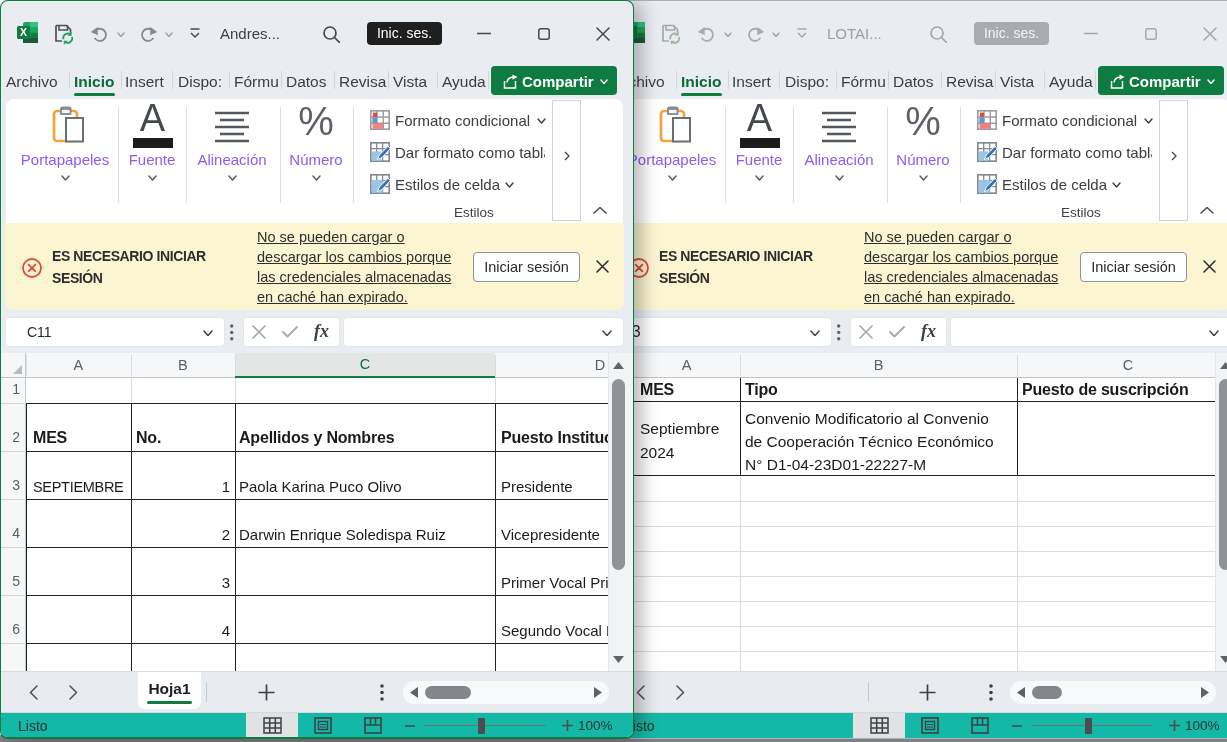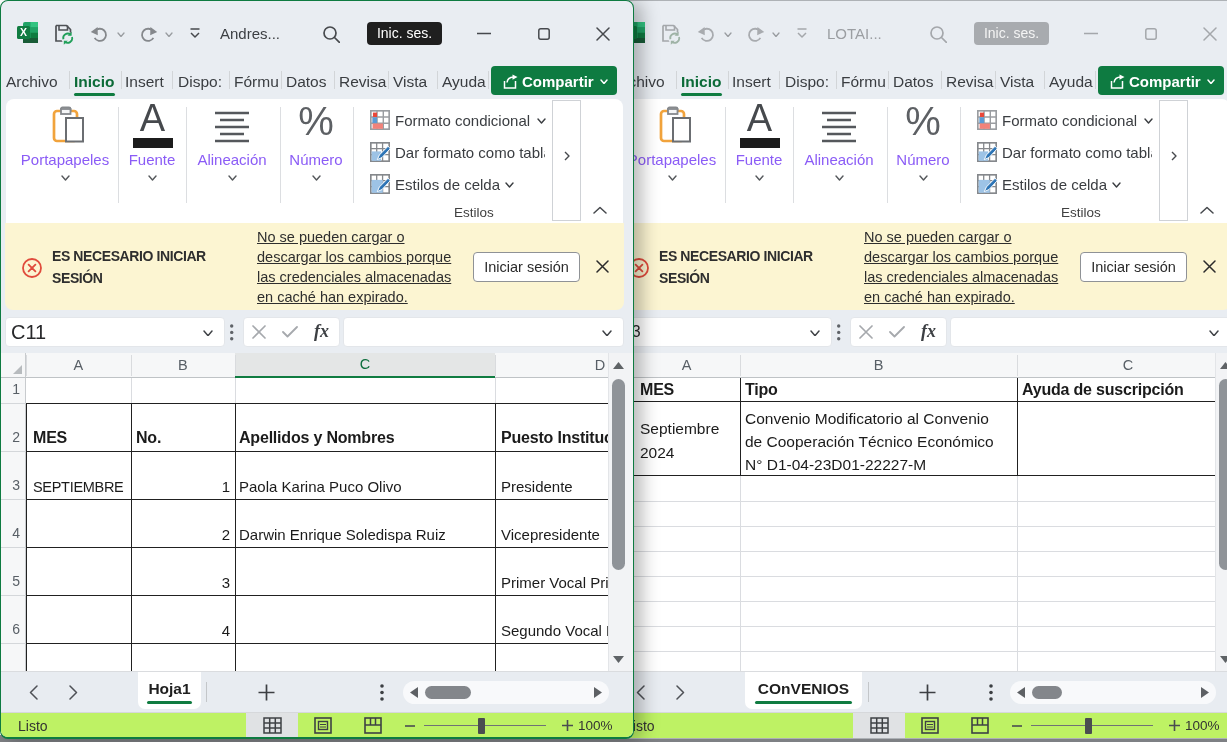--- a/index.html
+++ b/index.html
@@ -45,21 +45,21 @@
 .ct{position:absolute;font-size:15px;color:#1b1b1b;white-space:nowrap;height:20px;line-height:20px}
 .ct.b{font-size:16px;font-weight:700;letter-spacing:-0.2px}
 .rownum{position:absolute;left:0;width:19px;text-align:right;font-size:14px;color:#585f66}
 
 .tabbar{left:0;top:670px;width:632px;height:41px;background:#e8ecf1;border-top:1px solid #dadcdf}
 .tab{top:0;height:37px;background:#fff;border-radius:0 0 7px 7px;text-align:center;font-weight:700;font-size:15.5px;color:#1f1f1f;line-height:34px}
 .tgreen{position:absolute;height:3px;background:#107c41;border-radius:2px;bottom:5px}
 .pill{top:9px;height:23px;background:#f8f9fb;border-radius:12px}
 .pthumb{position:absolute;top:5px;height:13px;background:#83868b;border-radius:7px}
 
-.status{left:0;top:711px;width:632px;height:26px;background:#bef264;border-top:1px solid #d6d8db}
+.status{left:0;top:711px;width:632px;height:26px;background:#14b8a6;border-top:1px solid #d6d8db}
 .stxt{font-size:14px;color:#333;line-height:26px}
 .sact{background:#e0e2e4}
 svg{display:block}
 </style></head><body>
 <div style="position:absolute;left:0;top:735px;width:1227px;height:7px;background:#7e8084"></div>
 
 <div class="win R">
     <div class="ab tbi" style="left:0;top:0;width:632px;height:62px">
       <svg class="ab" style="left:16px;top:21px" width="21" height="21" viewBox="0 0 21 21">
         <rect x="6" y="0" width="15" height="21" rx="2" fill="#21a366"></rect>
@@ -291,42 +291,41 @@
         <div class="ab gl" style="left:25px;top:123px;width:585px;height:1px"></div>
         <div class="ab gl" style="left:25px;top:148px;width:585px;height:1px"></div>
         <div class="ab gl" style="left:25px;top:173px;width:585px;height:1px"></div>
         <div class="ab gl" style="left:25px;top:198px;width:585px;height:1px"></div>
         <div class="ab gl" style="left:25px;top:223px;width:585px;height:1px"></div>
         <div class="ab gl" style="left:25px;top:248px;width:585px;height:1px"></div>
         <div class="ab gl" style="left:25px;top:273px;width:585px;height:1px"></div>
         <div class="ab" style="left:0;top:0;width:25px;height:293px;background:#f6f7f8;border-right:1px solid #c8cbce"></div>
         <div class="ct b" style="left:32px;top:2px">MES</div>
         <div class="ct b" style="left:137px;top:2px">Tipo</div>
-        <div class="ct b" style="left:414px;top:2px">Ayuda de suscripción</div>
+        <div class="ct b" style="left:414px;top:2px">Puesto de suscripción</div>
         <div class="ab" style="left:32px;top:39px;font-size:15.5px;color:#1b1b1b;line-height:24px">Septiembre<br>2024</div>
         <div class="ab" style="left:137px;top:29px;font-size:15.5px;color:#1b1b1b;line-height:23px">Convenio Modificatorio al Convenio<br>de Cooperación Técnico Económico<br>N° D1-04-23D01-22227-M</div>
       </div>
       <div class="ab" style="left:607px;top:0;width:25px;height:318px;background:#f2f3f5;border-left:1px solid #e3e5e8">
         <svg class="ab" style="left:4px;top:9px" width="11" height="7" viewBox="0 0 11 7">
           <path d="M5.5 0 L11 7 H0 z" fill="#5f6366"></path>
         </svg>
         <div class="ab" style="left:3px;top:26px;width:13px;height:191px;background:#8f9398;border-radius:7px"></div>
         <svg class="ab" style="left:4px;top:303px" width="11" height="7" viewBox="0 0 11 7">
           <path d="M5.5 7 L11 0 H0 z" fill="#5f6366"></path>
         </svg>
       </div>
     </div>
     <div class="ab tabbar">
       <svg class="ab" style="left:28px;top:13px" width="9" height="15" viewBox="0 0 9 15">
         <path d="M8 1 L1.5 7.5 L8 14" fill="none" stroke="#4e5156" stroke-width="1.5" stroke-linejoin="round" stroke-linecap="round"></path>
       </svg>
       <svg class="ab" style="left:68px;top:13px" width="9" height="15" viewBox="0 0 9 15">
         <path d="M1 1 L7.5 7.5 L1 14" fill="none" stroke="#4e5156" stroke-width="1.5" stroke-linejoin="round" stroke-linecap="round"></path>
       </svg>
-      <div class="ab tab" style="left:137px;width:117px">COnVENIOS<div class="tgreen" style="left:10px;width:97px"></div></div>
       <div class="ab" style="left:260px;top:10px;width:1px;height:20px;background:#c3c6c9"></div>
       <svg class="ab" style="left:311px;top:12px" width="17" height="17" viewBox="0 0 17 17">
         <path d="M8.5 0.5 v16 M0.5 8.5 h16" stroke="#3c3f43" stroke-width="1.7"></path>
       </svg>
       <svg class="ab" style="left:381px;top:12px" width="4" height="17" viewBox="0 0 4 17">
         <circle cx="2" cy="2" r="1.8" fill="#3c3f43"></circle>
         <circle cx="2" cy="8.5" r="1.8" fill="#3c3f43"></circle>
         <circle cx="2" cy="15" r="1.8" fill="#3c3f43"></circle>
       </svg>
       <div class="ab pill" style="left:402px;width:206px">
@@ -546,21 +545,21 @@
         <path d="M6.6 6.6 L13.4 13.4 M13.4 6.6 L6.6 13.4" stroke="#e04b3c" stroke-width="1.8" stroke-linecap="round"></path>
       </svg>
       <div class="ab msgb" style="left:47px;top:22px">ES NECESARIO INICIAR<br>SESIÓN</div>
       <div class="ab msgl" style="left:252px;top:4px">No se pueden cargar o<br>descargar los cambios porque<br>las credenciales almacenadas<br>en caché han expirado.</div>
       <div class="ab msgbtn" style="left:468px;top:29px;width:107px;height:30px">Iniciar sesión</div>
       <svg class="ab" style="left:591px;top:37px" width="13" height="13" viewBox="0 0 13 13">
         <path d="M1 1 L12 12 M12 1 L1 12" stroke="#2b2b2b" stroke-width="1.5" stroke-linecap="round"></path>
       </svg>
     </div>
     <div class="ab fbox" style="left:4px;width:220px">
-      <div class="ftxt" style="margin-left:5px;font-size:20px">C11</div>
+      <div class="ftxt" style="margin-left:21px;font-size:14px">C11</div>
       <svg class="ab" style="left:197px;top:12px" width="10" height="6.2" viewBox="0 0 10 6.2">
         <path d="M1 1 L5.0 5.7 L9 1" fill="none" stroke="#3f4246" stroke-width="1.5" stroke-linecap="round" stroke-linejoin="round"></path>
       </svg>
     </div>
     <svg class="ab" style="left:229px;top:323px" width="4" height="17" viewBox="0 0 4 17">
       <circle cx="1.7" cy="2" r="1.7" fill="#5f6368"></circle>
       <circle cx="1.7" cy="8.4" r="1.7" fill="#5f6368"></circle>
       <circle cx="1.7" cy="14.8" r="1.7" fill="#5f6368"></circle>
     </svg>
     <div class="ab fbox" style="left:242px;width:97px"></div>

